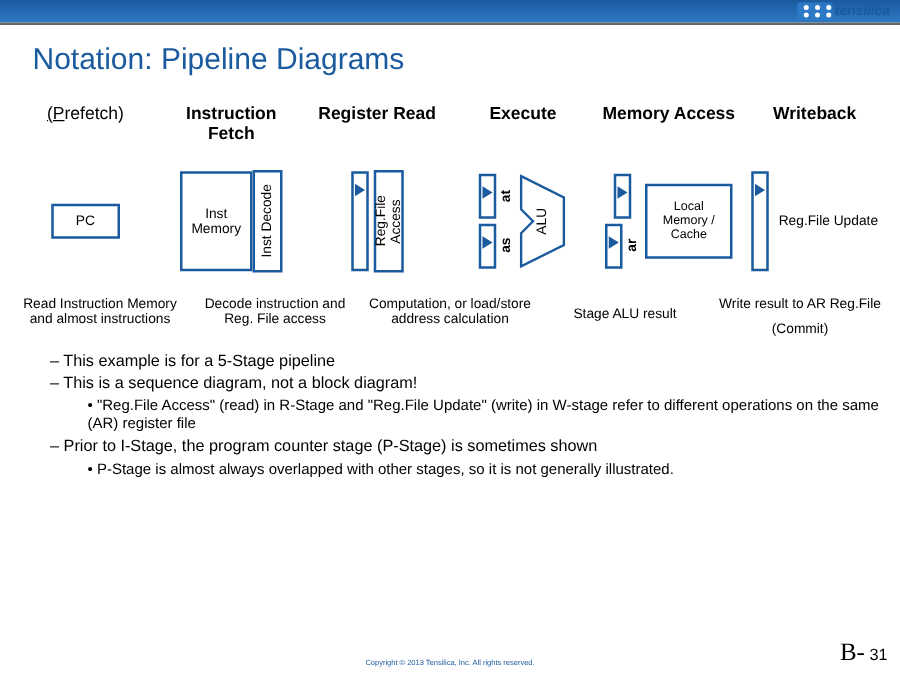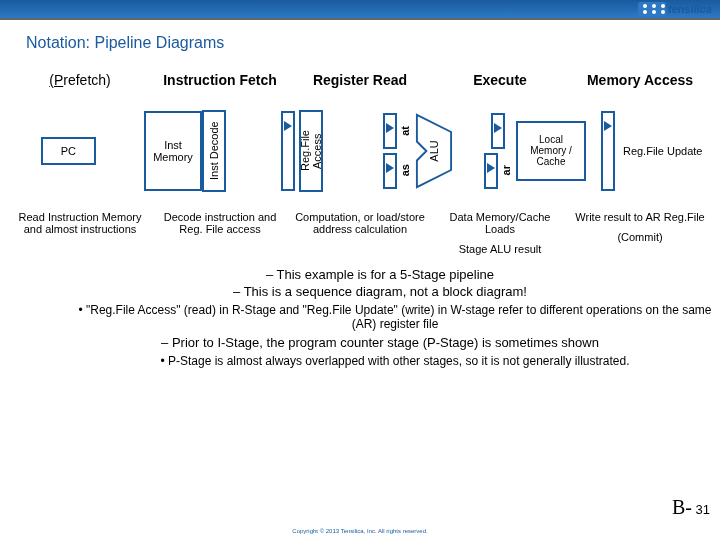--- a/index.html
+++ b/index.html
@@ -2,46 +2,46 @@
 <html><head>
 <meta charset="utf-8">
 <style>
   * { margin: 0; padding: 0; box-sizing: border-box; }
   body { font-family: Arial, sans-serif; width: 720px; height: 540px; background: #fff; position: relative; overflow: hidden; }
   .topbar { height: 20px; background: linear-gradient(#1a5a9e, #2d79c5); border-bottom: 2px solid #666; position: relative; }
   .logo { position: absolute; right: 8px; top: 2px; display: flex; align-items: center; }
   .logo-dots { width: 28px; height: 14px; background: #2d79c5; border-radius: 2px; margin-right: 2px; position: relative; }
   .logo-dots::before { content:''; position:absolute; width:4px; height:4px; background:#fff; border-radius:50%; top:2px; left:5px; box-shadow: 9px 0 #fff, 18px 0 #fff, 0 6px #fff, 9px 6px #fff, 18px 6px #fff;}
   .logo-text { font-style: italic; font-weight: bold; font-size: 11px; color: #1a5a9e; }
-  h1.title { font-size: 16px; color: #1a5a9e; margin: 14px 0 10px 26px; font-weight: normal; }
+  h1.title { font-size: 24px; color: #1a5a9e; margin: 14px 0 10px 26px; font-weight: normal; }
   .stages { display: flex; margin: 0 10px; }
   .stage-label { flex: 1; text-align: center; font-weight: bold; font-size: 14px; padding: 10px 2px; }
   .stage-label.prefetch { font-weight: normal; }
   .stage-label.prefetch .u { text-decoration: underline; }
   .diagram { display: flex; margin: 0 10px; height: 105px; align-items: center; }
   .col { flex: 1; display: flex; align-items: center; justify-content: center; position: relative; }
   .box { border: 2px solid #1a5a9e; background: #fff; font-size: 11px; text-align: center; display: flex; align-items: center; justify-content: center; }
   .pc { width: 55px; height: 28px; }
   .vbox { writing-mode: vertical-rl; transform: rotate(180deg); width: 24px; height: 82px; font-size: 11px; padding: 2px;}
   .imem { width: 58px; height: 80px; }
   .latch { width: 14px; height: 80px; background: #fff; border: 2px solid #1a5a9e; position: relative; }
   .latch::before { content:''; position:absolute; top:8px; left:1px; width:0; height:0; border-left:8px solid #1a5a9e; border-top:5px solid transparent; border-bottom:5px solid transparent; }
   .rlabel { writing-mode: vertical-rl; transform: rotate(180deg); font-size: 11px; font-weight: bold;}
   .alushape { width:38px; height:80px; position:relative; }
   .alushape svg { width:100%; height:100%; }
   .alutxt { position:absolute; top:50%; left:50%; transform: translate(-50%,-50%) rotate(-90deg); font-size:11px; }
   .desc-row { display: flex; margin: 8px 10px 0 10px; }
   .desc { flex: 1; text-align: center; font-size: 11px; padding: 0 4px; }
-  .bullets { margin: 12px 0 0 40px; font-size: 13px; text-align: center; }
+  .bullets { margin: 12px 0 0 40px; font-size: 13px; }
   .bullets .b1 { margin-bottom: 2px; }
   .bullets .b1::before { content: "– "; }
   .bullets .b2 { margin: 4px 0 4px 30px; font-size: 12px; }
   .bullets .b2::before { content: "•   "; }
   .footer { position: absolute; bottom: 6px; width: 100%; text-align: center; font-size: 6px; color: #1a5a9e; }
-  .pagenum { position: absolute; bottom: 21px; right: 10px; font-size: 13px; margin-left: 45px; }
+  .pagenum { position: absolute; bottom: 6px; right: 10px; font-size: 13px; margin-left: 45px; }
   .pagenum .b { font-size: 20px; font-family: 'Times New Roman', serif; }
   .commit { font-size:11px;text-align:center; }
   .lmem { width:70px; height:60px; font-size:10px; padding:2px; }
   .rfu { font-size:11px; padding-left:4px; }
 </style>
 </head>
 <body>
 
 <div class="topbar">
   <div class="logo">
@@ -51,20 +51,21 @@
 </div>
 
 <h1 class="title">Notation: Pipeline Diagrams</h1>
 
 <div class="stages">
   <div class="stage-label prefetch"><span class="u">(P</span><span>refetch)</span></div>
   <div class="stage-label">Instruction Fetch</div>
   <div class="stage-label">Register Read</div>
   <div class="stage-label">Execute</div>
   <div class="stage-label">Memory Access</div>
+  <div class="stage-label">Writeback</div>
 </div>
 
 <div class="diagram">
   <div class="col">
     <div class="box pc">PC</div>
   </div>
   <div class="col" style="gap:0">
     <div class="box imem">Inst Memory</div>
     <div class="box vbox">Inst Decode</div>
   </div>
@@ -104,21 +105,20 @@
     <div class="latch"></div>
     <div class="rfu">Reg.File Update</div>
   </div>
 </div>
 
 <div class="desc-row">
   <div class="desc">Read Instruction Memory and almost instructions</div>
   <div class="desc">Decode instruction and Reg. File access</div>
   <div class="desc">Computation, or load/store address calculation</div>
   <div class="desc">
-      <div>Data Memory/Cache Loads</div>
       <div style="margin-top:8px">Stage ALU result</div>
     </div>
   <div class="desc">
       <div>Write result to AR Reg.File</div>
       <div class="commit" style="margin-top:8px">(Commit)</div>
     </div>
 </div>
 
 <div class="bullets">
   <div class="b1">This example is for a 5-Stage pipeline</div>

